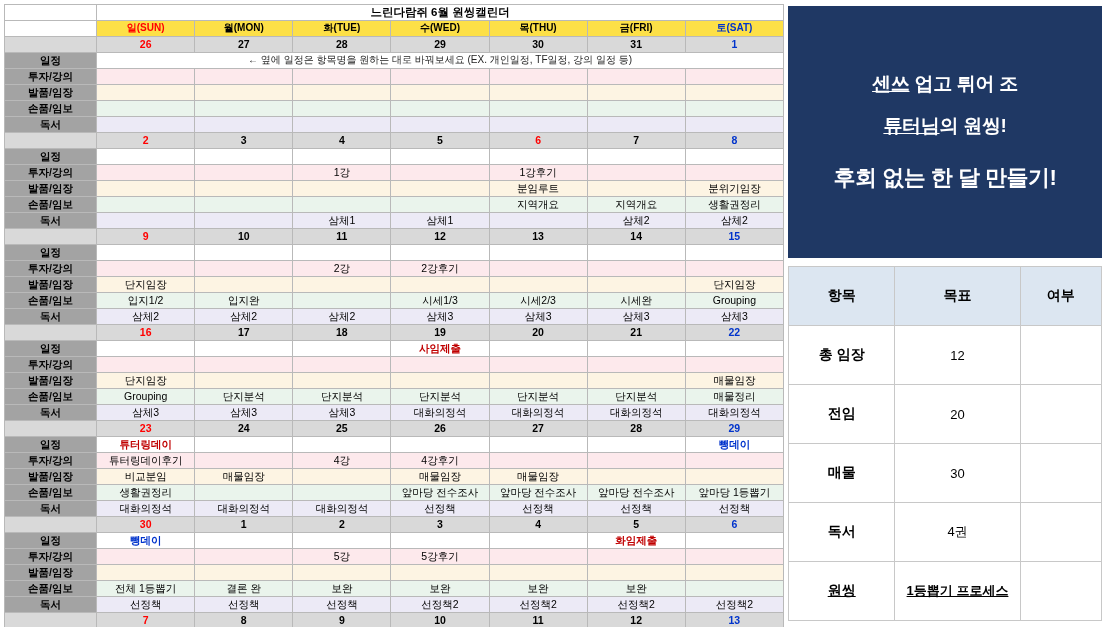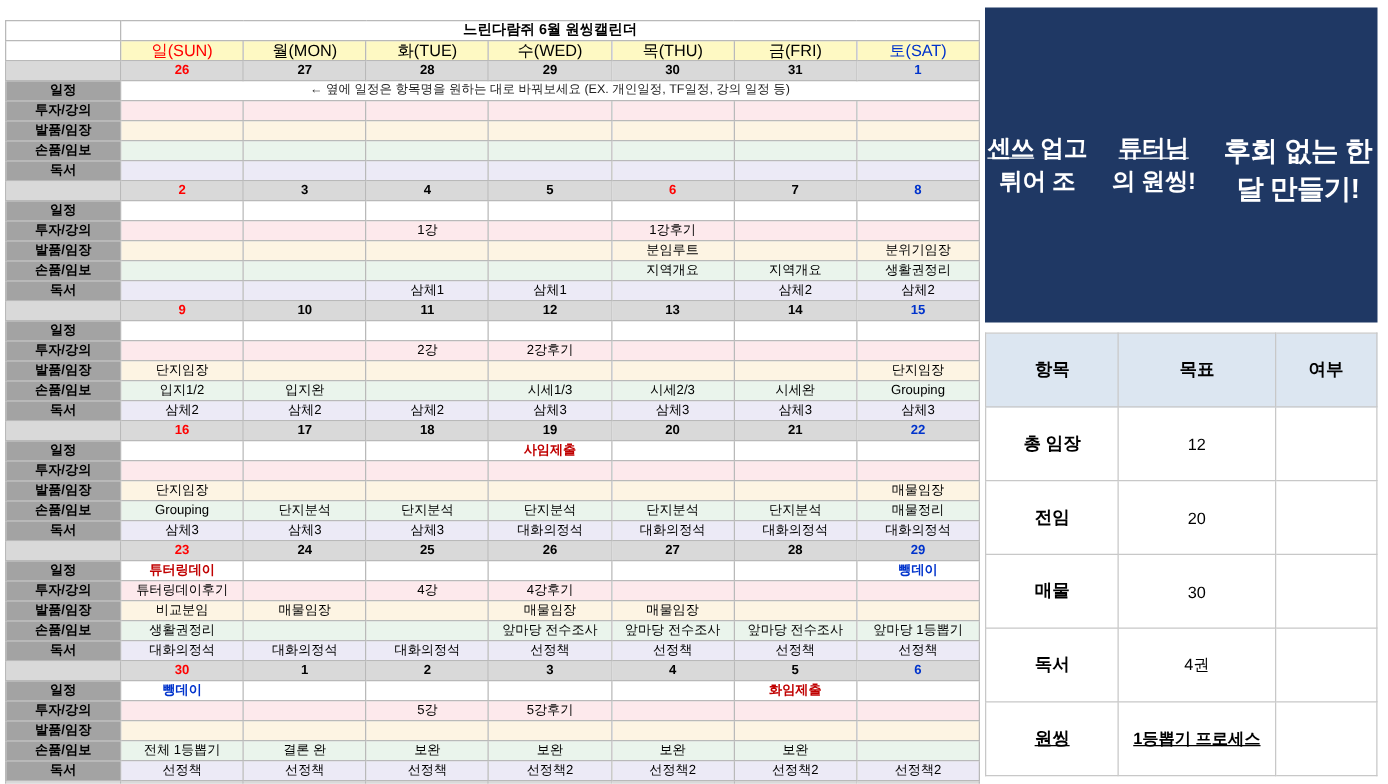--- a/index.html
+++ b/index.html
@@ -14,21 +14,21 @@
     position: relative;
     width: 1110px; height: 627px;
     display: flex;
     gap: 0;
   }
 
   
   .cal-wrap {
     width: 786px;
     height: 627px;
-    padding: 16px 2px 2px 4px;
+    padding: 4px 2px 2px 4px;
   }
   table.cal {
     border-collapse: collapse;
     table-layout: fixed;
     width: 780px;
     height: 620px;
     font-size: 10.5px;
   }
   table.cal td, table.cal th {
     border: 1px solid #b9b9b9;
@@ -46,24 +46,24 @@
   .title-cell {
     background: #ffffff;
     font-weight: bold;
     font-size: 11.5px;
     border: 1px solid #b9b9b9;
     height: 20px;
   }
   .corner { background: #ffffff; border: 1px solid #b9b9b9; }
 
   .dow {
-    font-weight: normal;
-    background: #fef9c3;
+    font-weight: bold;
+    background: #fde047;
     height: 18px;
-    font-size: 13px;
+    font-size: 10px;
   }
   .dow.sun { color: #ff0000; }
   .dow.sat { color: #0033cc; }
   .dow.wk  { color: #000000; }
 
   .datarow-label {
     background: #a3a3a3;
     font-weight: bold;
     font-size: 10.5px;
   }
@@ -99,21 +99,21 @@
     padding: 6px 8px 6px 2px;
     display: flex;
     flex-direction: column;
     gap: 8px;
   }
   .banner {
     background: #1f3864;
     color: #ffffff;
     height: 330px;
     display: flex;
-    flex-direction: row;
+    flex-direction: column;
     align-items: center;
     justify-content: center;
     gap: 16px;
     text-align: center;
   }
   .banner .l1, .banner .l2 {
     font-size: 19px;
     font-weight: bold;
     letter-spacing: -0.3px;
   }

